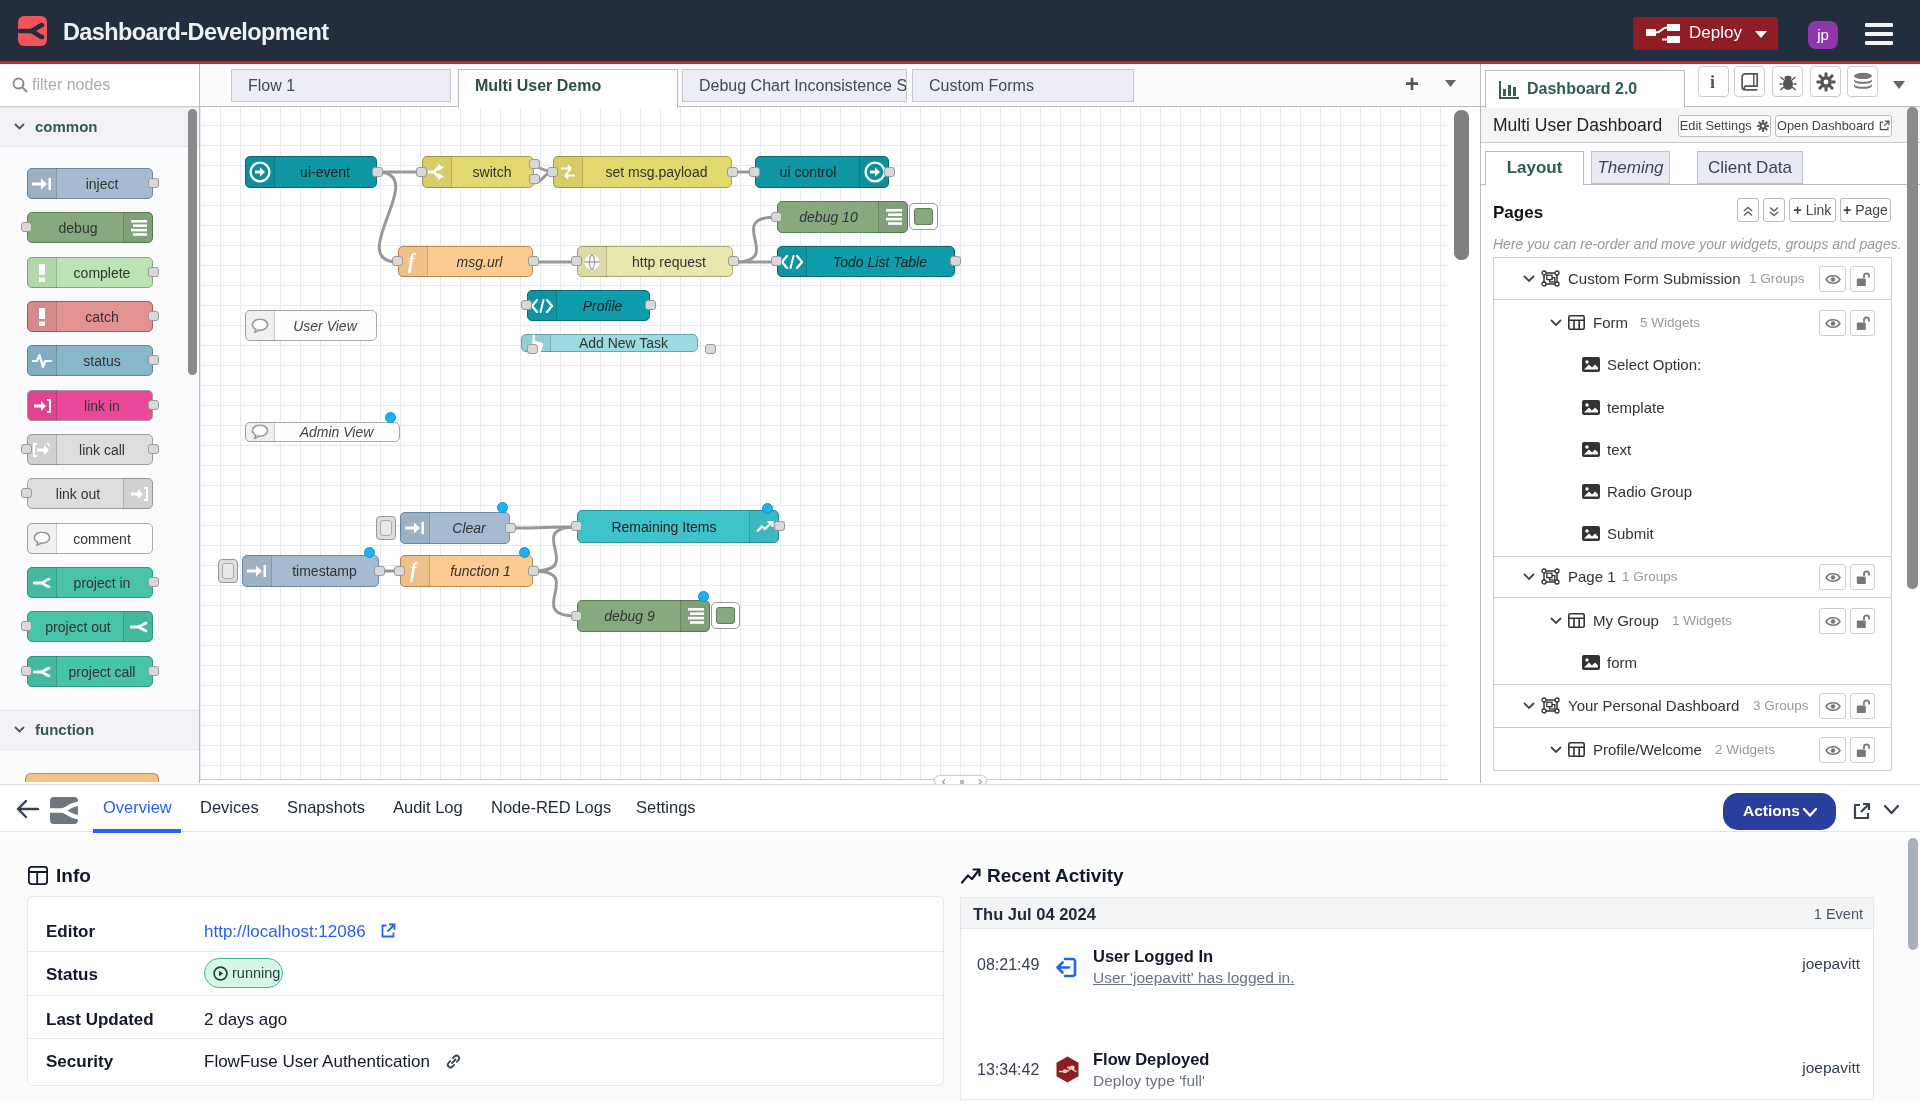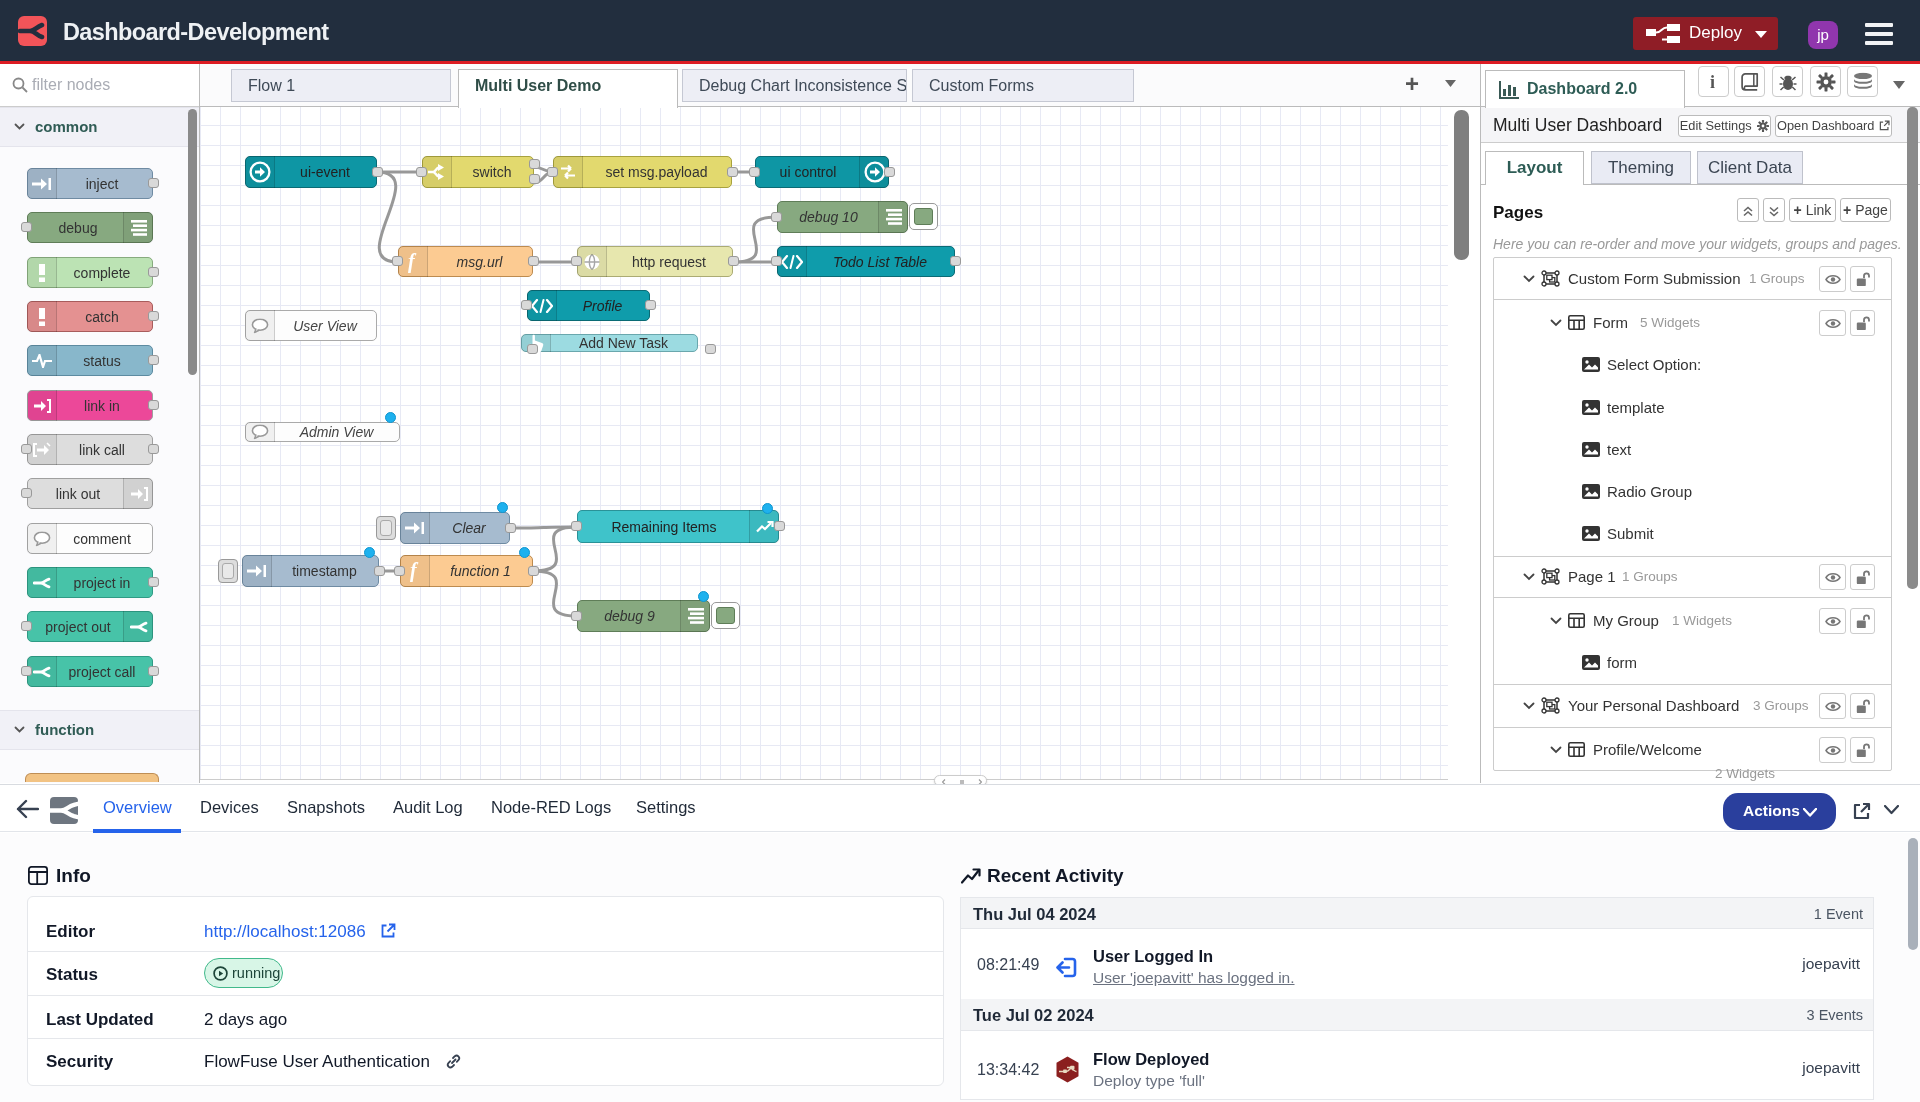--- a/index.html
+++ b/index.html
@@ -562,21 +562,21 @@
               <rect x="14" y="7.4" width="4" height="3.2" rx="0.8" transform="rotate(45 9 9)"></rect>
             </g>
             <circle cx="9" cy="9" r="2.1" fill="#fff"></circle>
           </svg></div>
       <div class="minibtn" style="left:294px;top:8px;width:117px;height:22px;line-height:20px;white-space:nowrap;overflow:hidden;">Open Dashboard <svg style="vertical-align:-1px;margin-left:1px;" width="11" height="11" viewBox="0 0 16 16">
             <path d="M6,3 L2,3 L2,14 L13,14 L13,10" stroke="#555" stroke-width="1.8" fill="none"></path>
             <path d="M8.5,1.5 L14.5,1.5 L14.5,7.5 M14.5,1.5 L7.5,8.5" stroke="#555" stroke-width="1.8" fill="none"></path>
           </svg></div>
     </div>
     <div class="sltab active" style="left:4px;width:99px;">Layout</div>
-    <div class="sltab" style="left:110px;width:100px;">Theming</div>
+    <div class="sltab" style="left:110px;width:79px;font-style:italic;">Theming</div>
     <div class="sltab" style="left:216px;width:106px;">Client Data</div>
     <div id="slborder"></div>
     <div id="pagestitle">Pages</div>
     <div class="minibtn" style="left:256px;top:134px;width:22px;height:24px;padding-top:6px;"><svg width="10" height="11" viewBox="0 0 10 11">
           <path d="M1,5 L5,1.5 L9,5 M1,9.5 L5,6 L9,9.5" stroke="#666" stroke-width="1.6" fill="none"></path>
         </svg></div>
       <div class="minibtn" style="left:282px;top:134px;width:22px;height:24px;padding-top:6px;"><svg width="10" height="11" viewBox="0 0 10 11">
           <path d="M1,1.5 L5,5 L9,1.5 M1,6 L5,9.5 L9,6" stroke="#666" stroke-width="1.6" fill="none"></path>
         </svg></div>
       <div class="minibtn" style="left:308px;top:134px;width:47px;height:24px;line-height:22px;font-size:14px;"><b>+</b> Link</div>
@@ -745,21 +745,21 @@
         </div>
         <div class="tsep" style="top:469px;"></div>
         <svg class="abs" style="left:56px;top:488px;" width="12" height="8" viewBox="0 0 12 8">
           <path d="M1.5,1.5 L6,6 L10.5,1.5" stroke="#444" stroke-width="1.8" fill="none" stroke-linecap="round"></path>
         </svg>
         <svg class="abs" style="left:74px;top:484px;" width="17" height="15" viewBox="0 0 17 15">
           <rect x="0.8" y="0.8" width="15.4" height="13.4" rx="1.5" stroke="#333" stroke-width="1.6" fill="none"></rect>
           <path d="M0.8,5.2 L16.2,5.2 M6,5.2 L6,14.2 M11.2,5.2 L11.2,14.2" stroke="#333" stroke-width="1.6"></path>
         </svg>
         <div class="tname" style="left:99px;top:483px;font-size:15px;">Profile/Welcome</div>
-        <div class="tcount" style="left:221px;top:484px;margin-top:24px;">2 Widgets</div>
+        <div class="tcount" style="left:221px;top:484px;">2 Widgets</div>
         <div class="eyebtn" style="left:325px;top:479px;">
           <svg class="abs" style="left:5px;top:6px;" width="16" height="13" viewBox="0 0 16 13">
             <path d="M1,6.5 C4,1.5 12,1.5 15,6.5 C12,11.5 4,11.5 1,6.5 Z" stroke="#777" stroke-width="1.5" fill="none"></path>
             <circle cx="8" cy="6.5" r="2.2" fill="#777"></circle>
           </svg>
         </div>
         <div class="lockbtn" style="left:356px;top:479px;">
           <svg class="abs" style="left:5px;top:5px;" width="14" height="15" viewBox="0 0 14 15">
             <rect x="0.8" y="6.5" width="9" height="7.6" rx="1.2" fill="#777"></rect>
             <path d="M8,6 L8,3.8 C8,0.5 13,0.5 13,3.8 L13,5.4" stroke="#777" stroke-width="1.8" fill="none"></path>
@@ -847,24 +847,20 @@
           <div class="ev">1 Event</div>
         </div>
         <div class="etime" style="left:16px;top:58px;">08:21:49</div>
         <svg class="abs" style="left:95px;top:59px;" width="21" height="21" viewBox="0 0 21 21">
           <path d="M9,2 L16.5,2 C18,2 19,3 19,4.5 L19,16.5 C19,18 18,19 16.5,19 L9,19" stroke="#2563eb" stroke-width="2.6" fill="none" stroke-linecap="round"></path>
           <path d="M13,10.5 L2,10.5 M6.5,5.5 L1.5,10.5 L6.5,15.5" stroke="#2563eb" stroke-width="2.6" fill="none" stroke-linecap="round" stroke-linejoin="round"></path>
         </svg>
         <div class="etitle" style="left:132px;top:49px;">User Logged In</div>
         <div class="esub" style="left:132px;top:71px;text-decoration:underline;">User 'joepavitt' has logged in.</div>
         <div class="ename" style="top:57px;">joepavitt</div>
-        <div class="dhead" style="top:101px;height:32px;">
-          <div class="dt">Tue Jul 02 2024</div>
-          <div class="ev">3 Events</div>
-        </div>
         <div class="etime" style="left:16px;top:163px;">13:34:42</div>
         <svg class="abs" style="left:94px;top:158px;" width="25" height="27" viewBox="0 0 25 27">
           <path d="M12.5,0.5 L23.5,6.8 L23.5,20.2 L12.5,26.5 L1.5,20.2 L1.5,6.8 Z" fill="#8b1f1f"></path>
           <path d="M4,15.5 L8,15.5 M12,11.5 L15,11.5" stroke="#e8d9c0" stroke-width="1.6"></path>
           <rect x="8" y="13.5" width="4" height="3.6" rx="1" fill="#e8d9c0"></rect>
           <rect x="15" y="9.8" width="4.5" height="3.6" rx="1" fill="#e8d9c0"></rect>
           <path d="M12,15.2 C15,15.2 14,11.8 17,11.6 M17,13.5 C19,13.5 19.5,15.5 21.5,15.5" stroke="#e8d9c0" stroke-width="1.4" fill="none"></path>
         </svg>
         <div class="etitle" style="left:132px;top:152px;">Flow Deployed</div>
         <div class="esub" style="left:132px;top:174px;">Deploy type 'full'</div>

